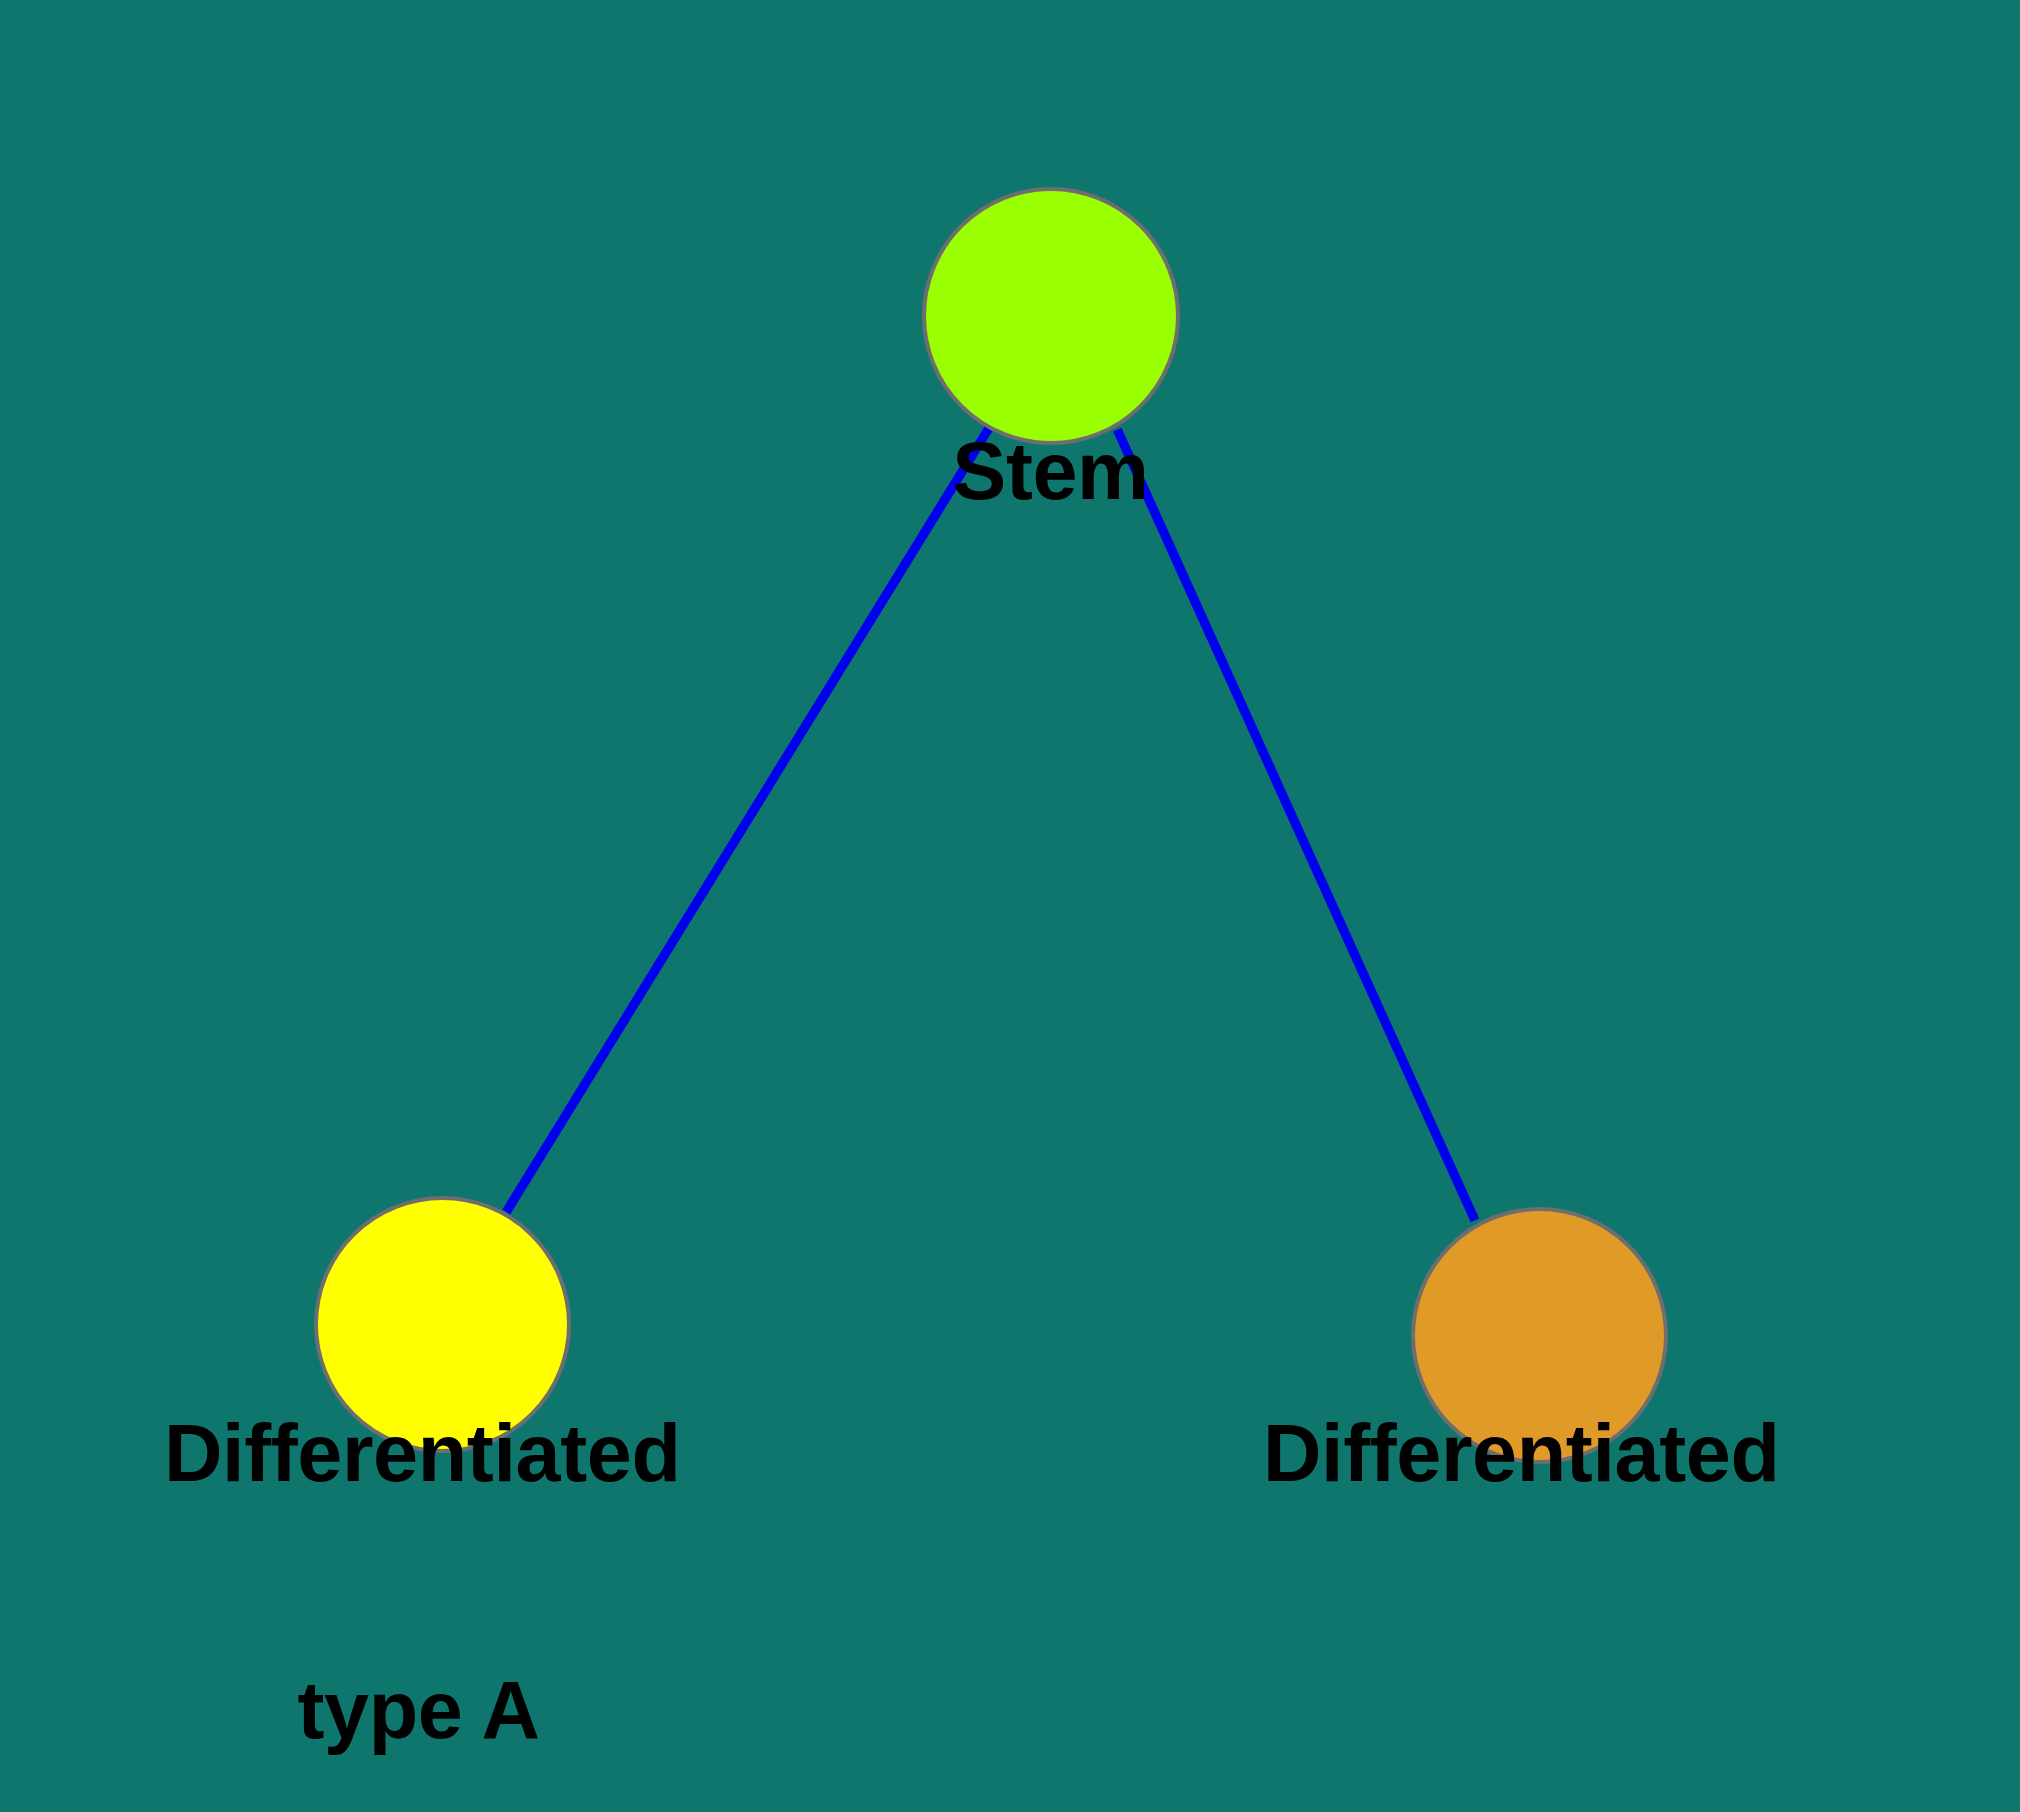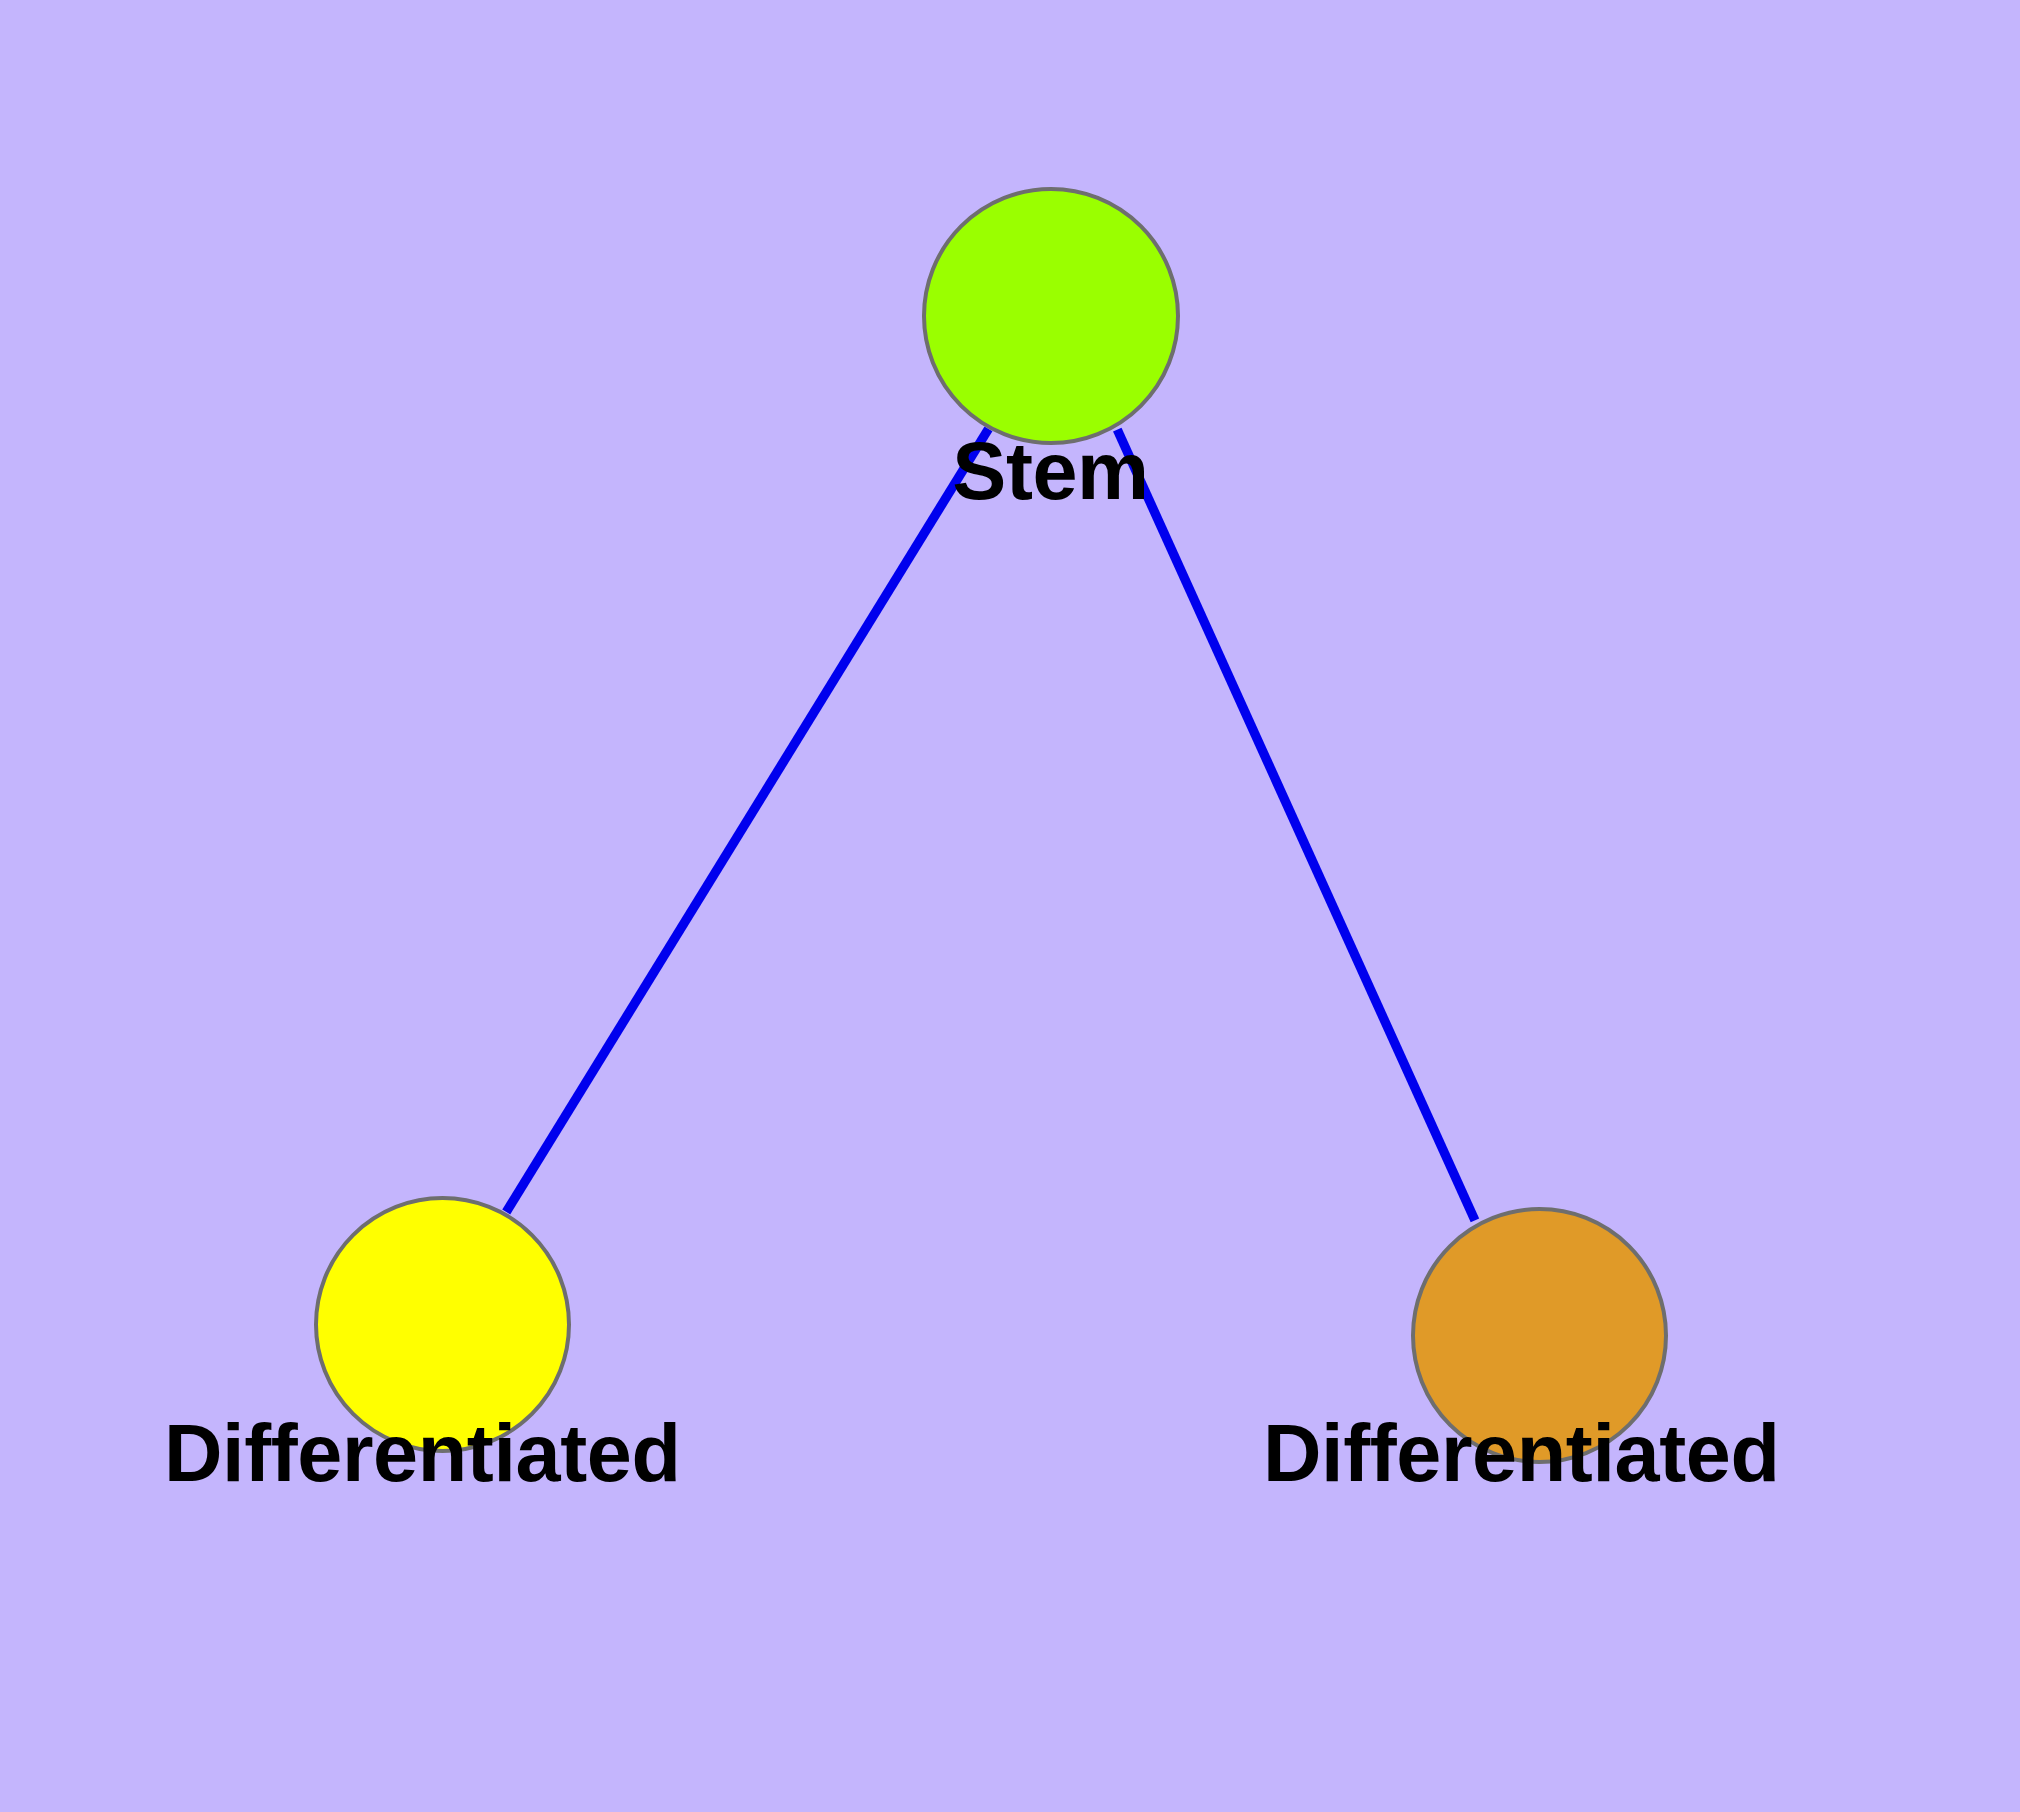--- a/index.html
+++ b/index.html
@@ -9,21 +9,21 @@
   body {
     width: 2021px;
     height: 1812px;
     overflow: hidden;
     font-family: "Liberation Sans", sans-serif;
   }
   #graph-canvas {
     position: relative;
     width: 2021px;
     height: 1812px;
-    background: #c4b5fd;
+    background: #0f766e;
   }
   #edge-layer {
     position: absolute;
     left: 0;
     top: 0;
     width: 2021px;
     height: 1812px;
   }
   .node {
     position: absolute;
@@ -96,20 +96,21 @@
   <div class="node" id="node-stem"></div>
   <div class="node" id="node-diff-a"></div>
   <div class="node" id="node-diff-b"></div>
 
   <div class="node-label" id="label-stem">
     <div>Stem</div>
   </div>
 
   <div class="node-label" id="label-diff-a">
     <div>Differentiated</div>
+    <div>type A</div>
   </div>
 
   <div class="node-label" id="label-diff-b">
     <div>Differentiated</div>
   </div>
 
 </div>
 
 
 </body></html>

